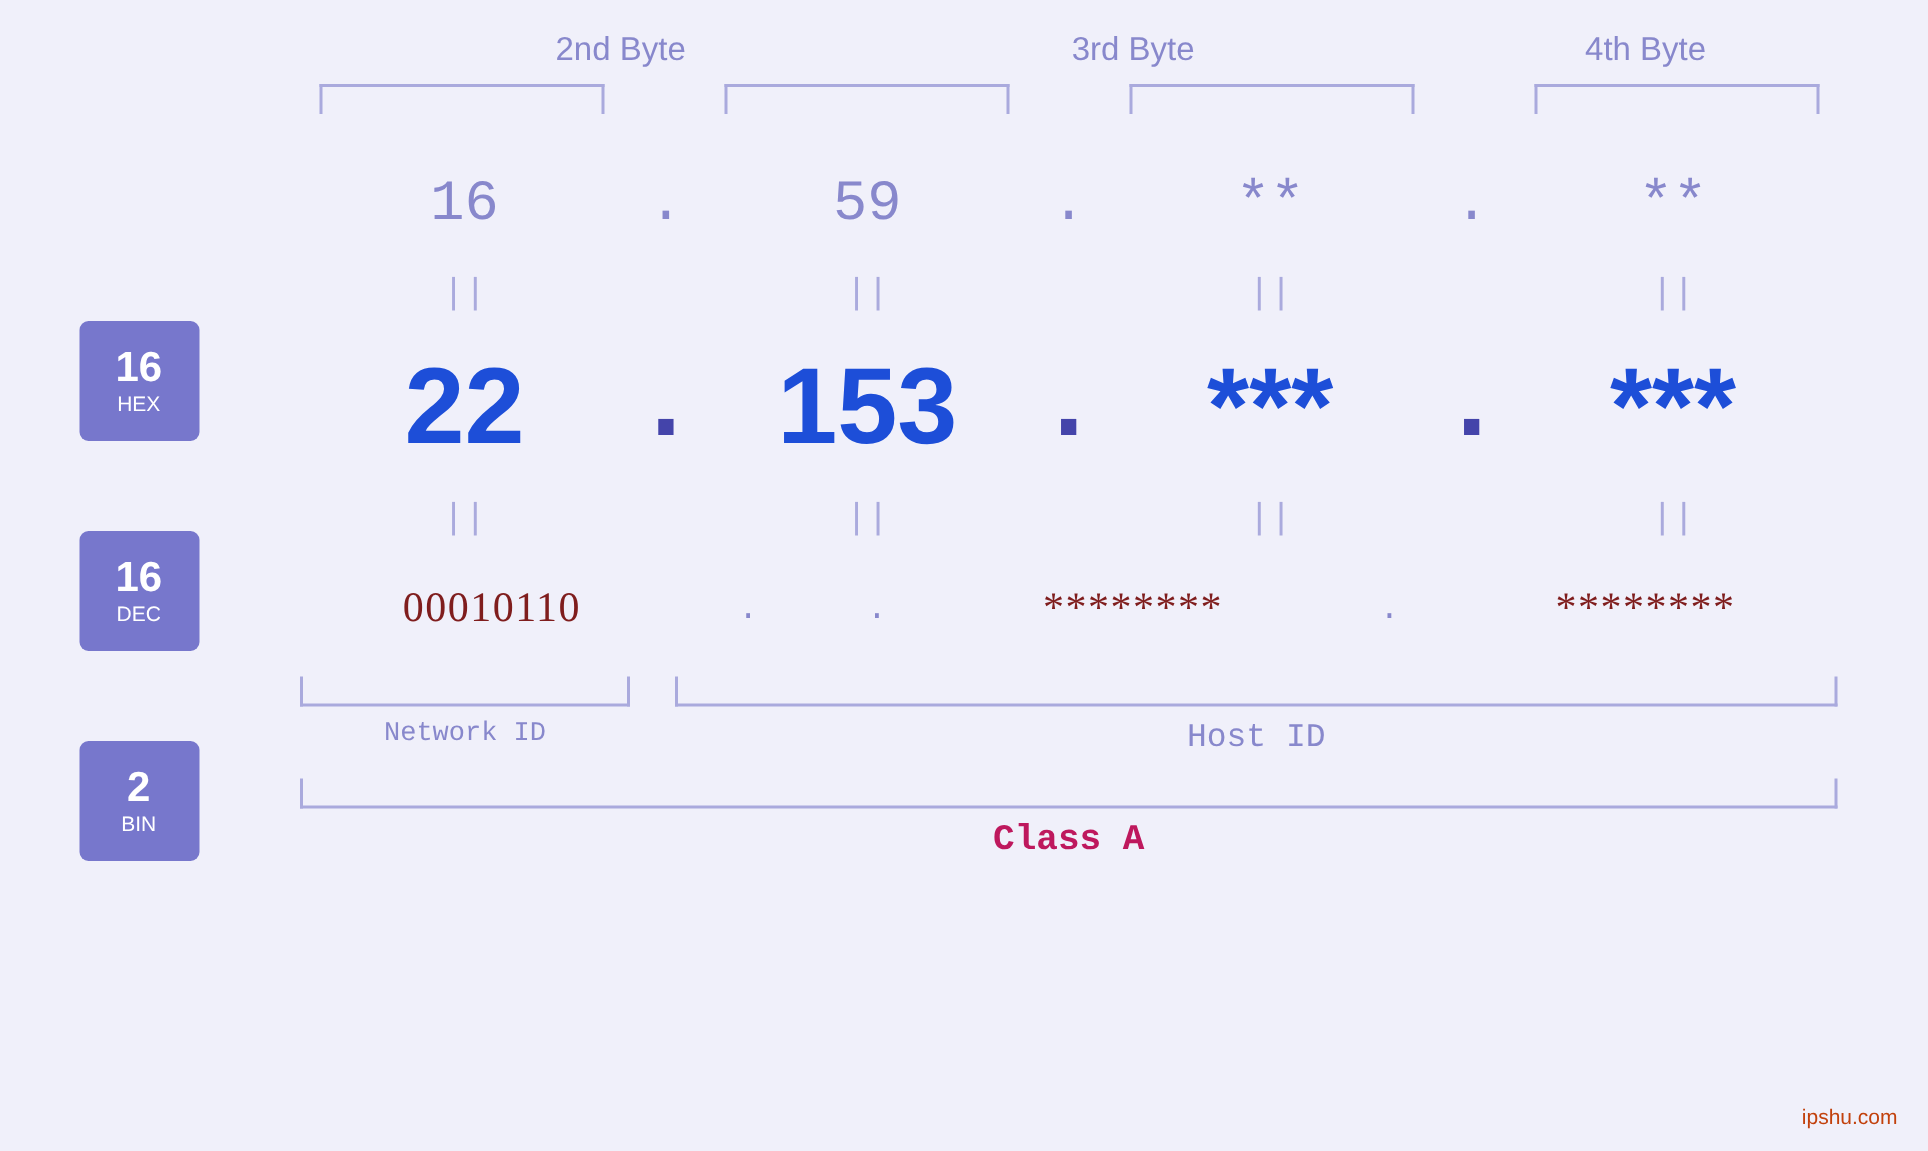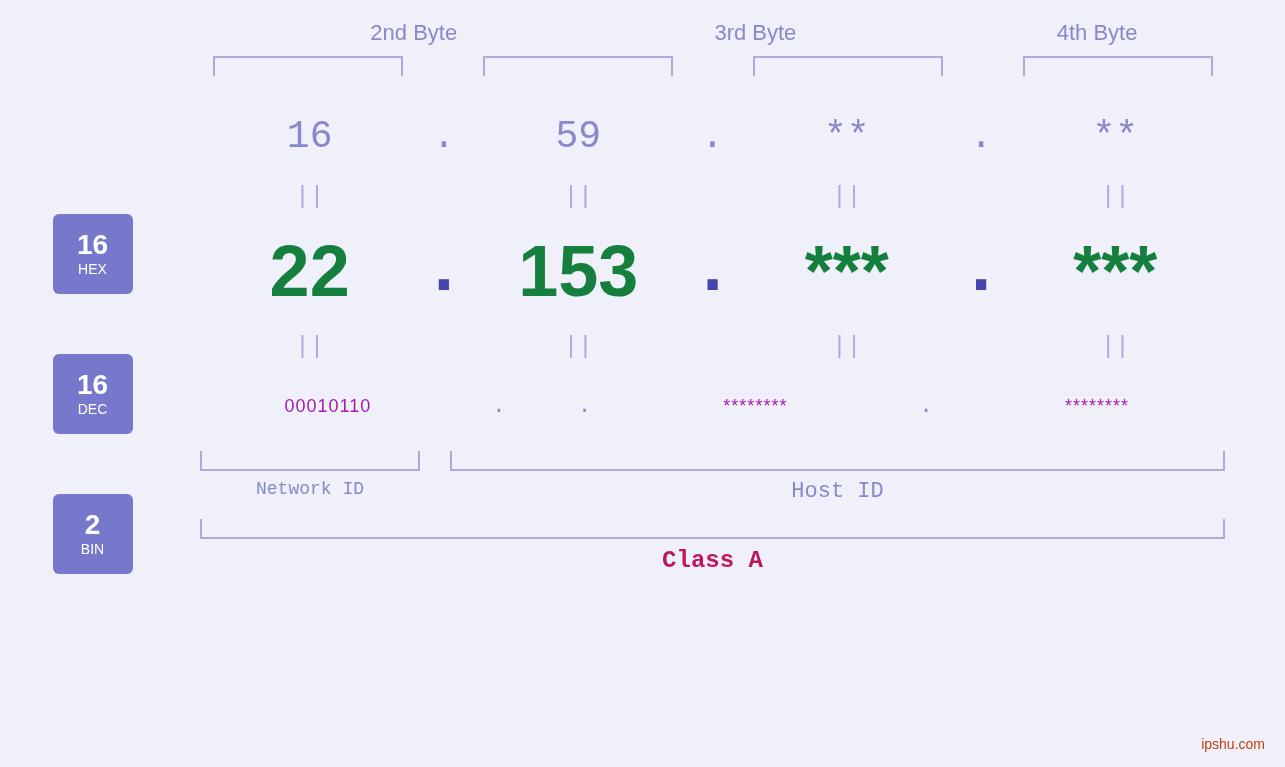--- a/index.html
+++ b/index.html
@@ -161,37 +161,37 @@
       color: #aaaadd;
       font-size: 24px;
     }
 
     .equals-dot-cell {
       width: 30px;
     }
 
     
     .dec-value {
-      color: #15803d;
+      color: #1d4ed8;
       font-size: 72px;
       font-weight: bold;
       font-family: Arial, sans-serif;
     }
 
     .dec-dot {
       color: #4444aa;
       font-size: 72px;
       font-weight: bold;
     }
 
     
     .bin-value {
-      color: #a21caf;
-      font-size: 18px;
-      font-family: Liberation Sans, sans-serif;
+      color: #7f1d1d;
+      font-size: 28px;
+      font-family: Liberation Serif, serif;
       letter-spacing: 1px;
     }
 
     .bin-dot {
       color: #8888cc;
       font-size: 22px;
     }
 
     
     .watermark {

